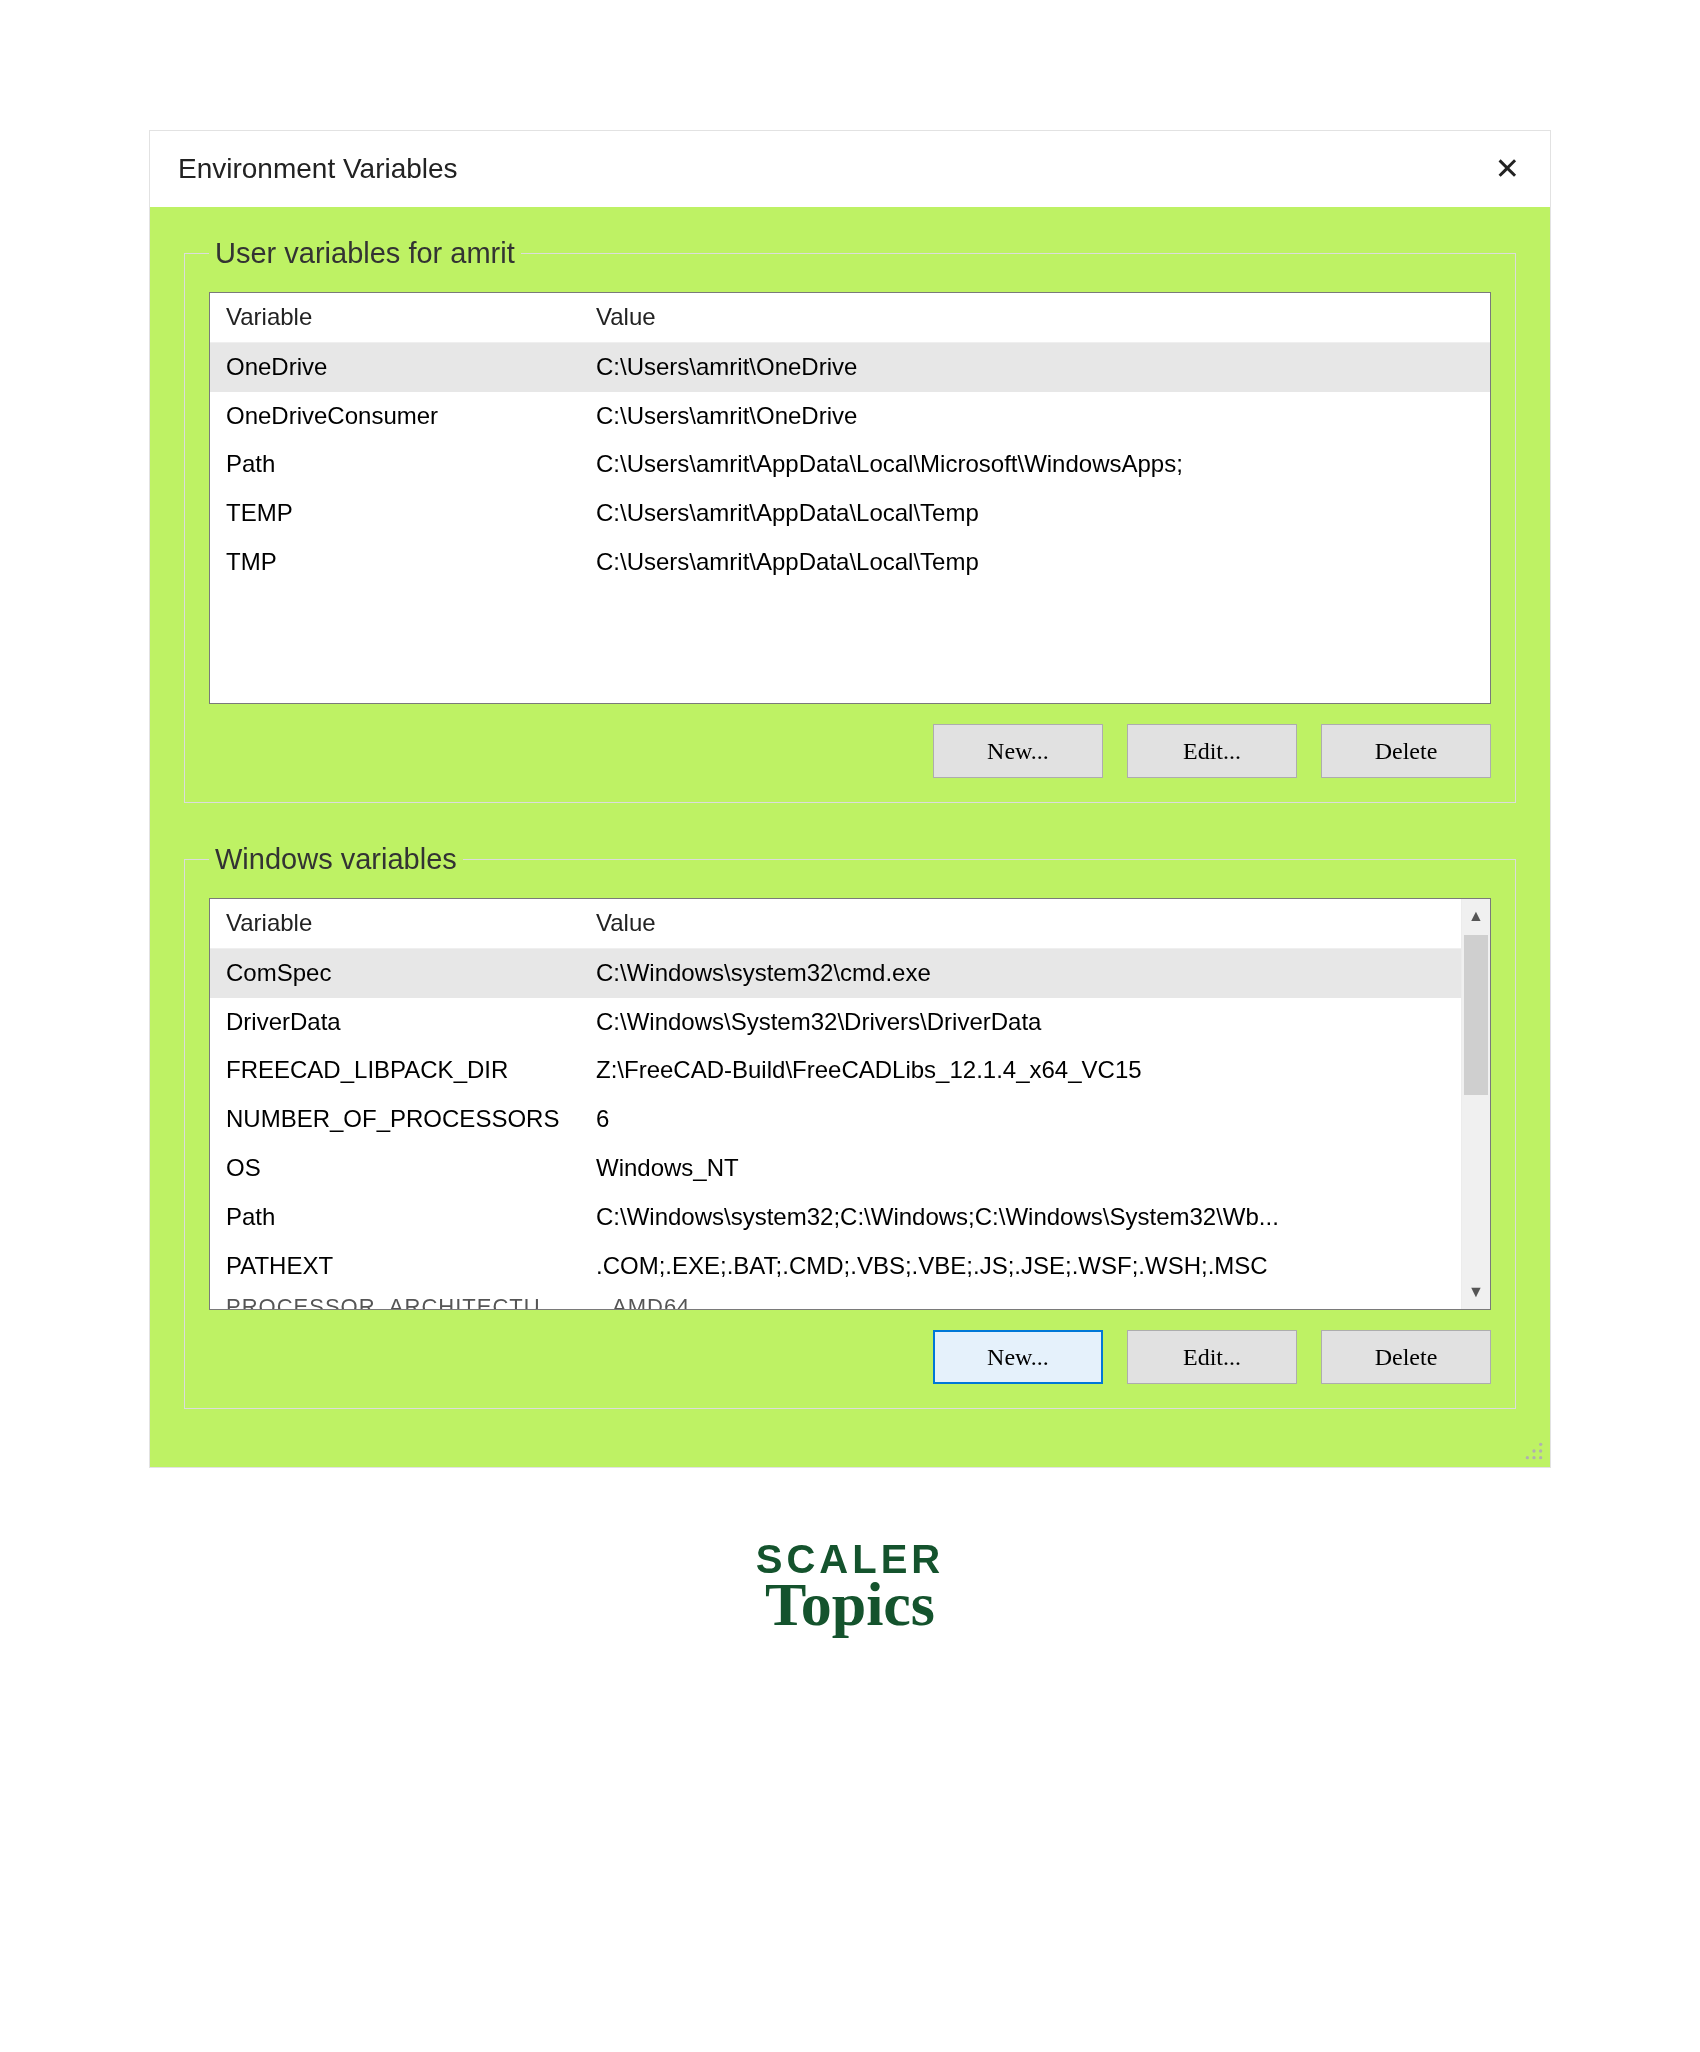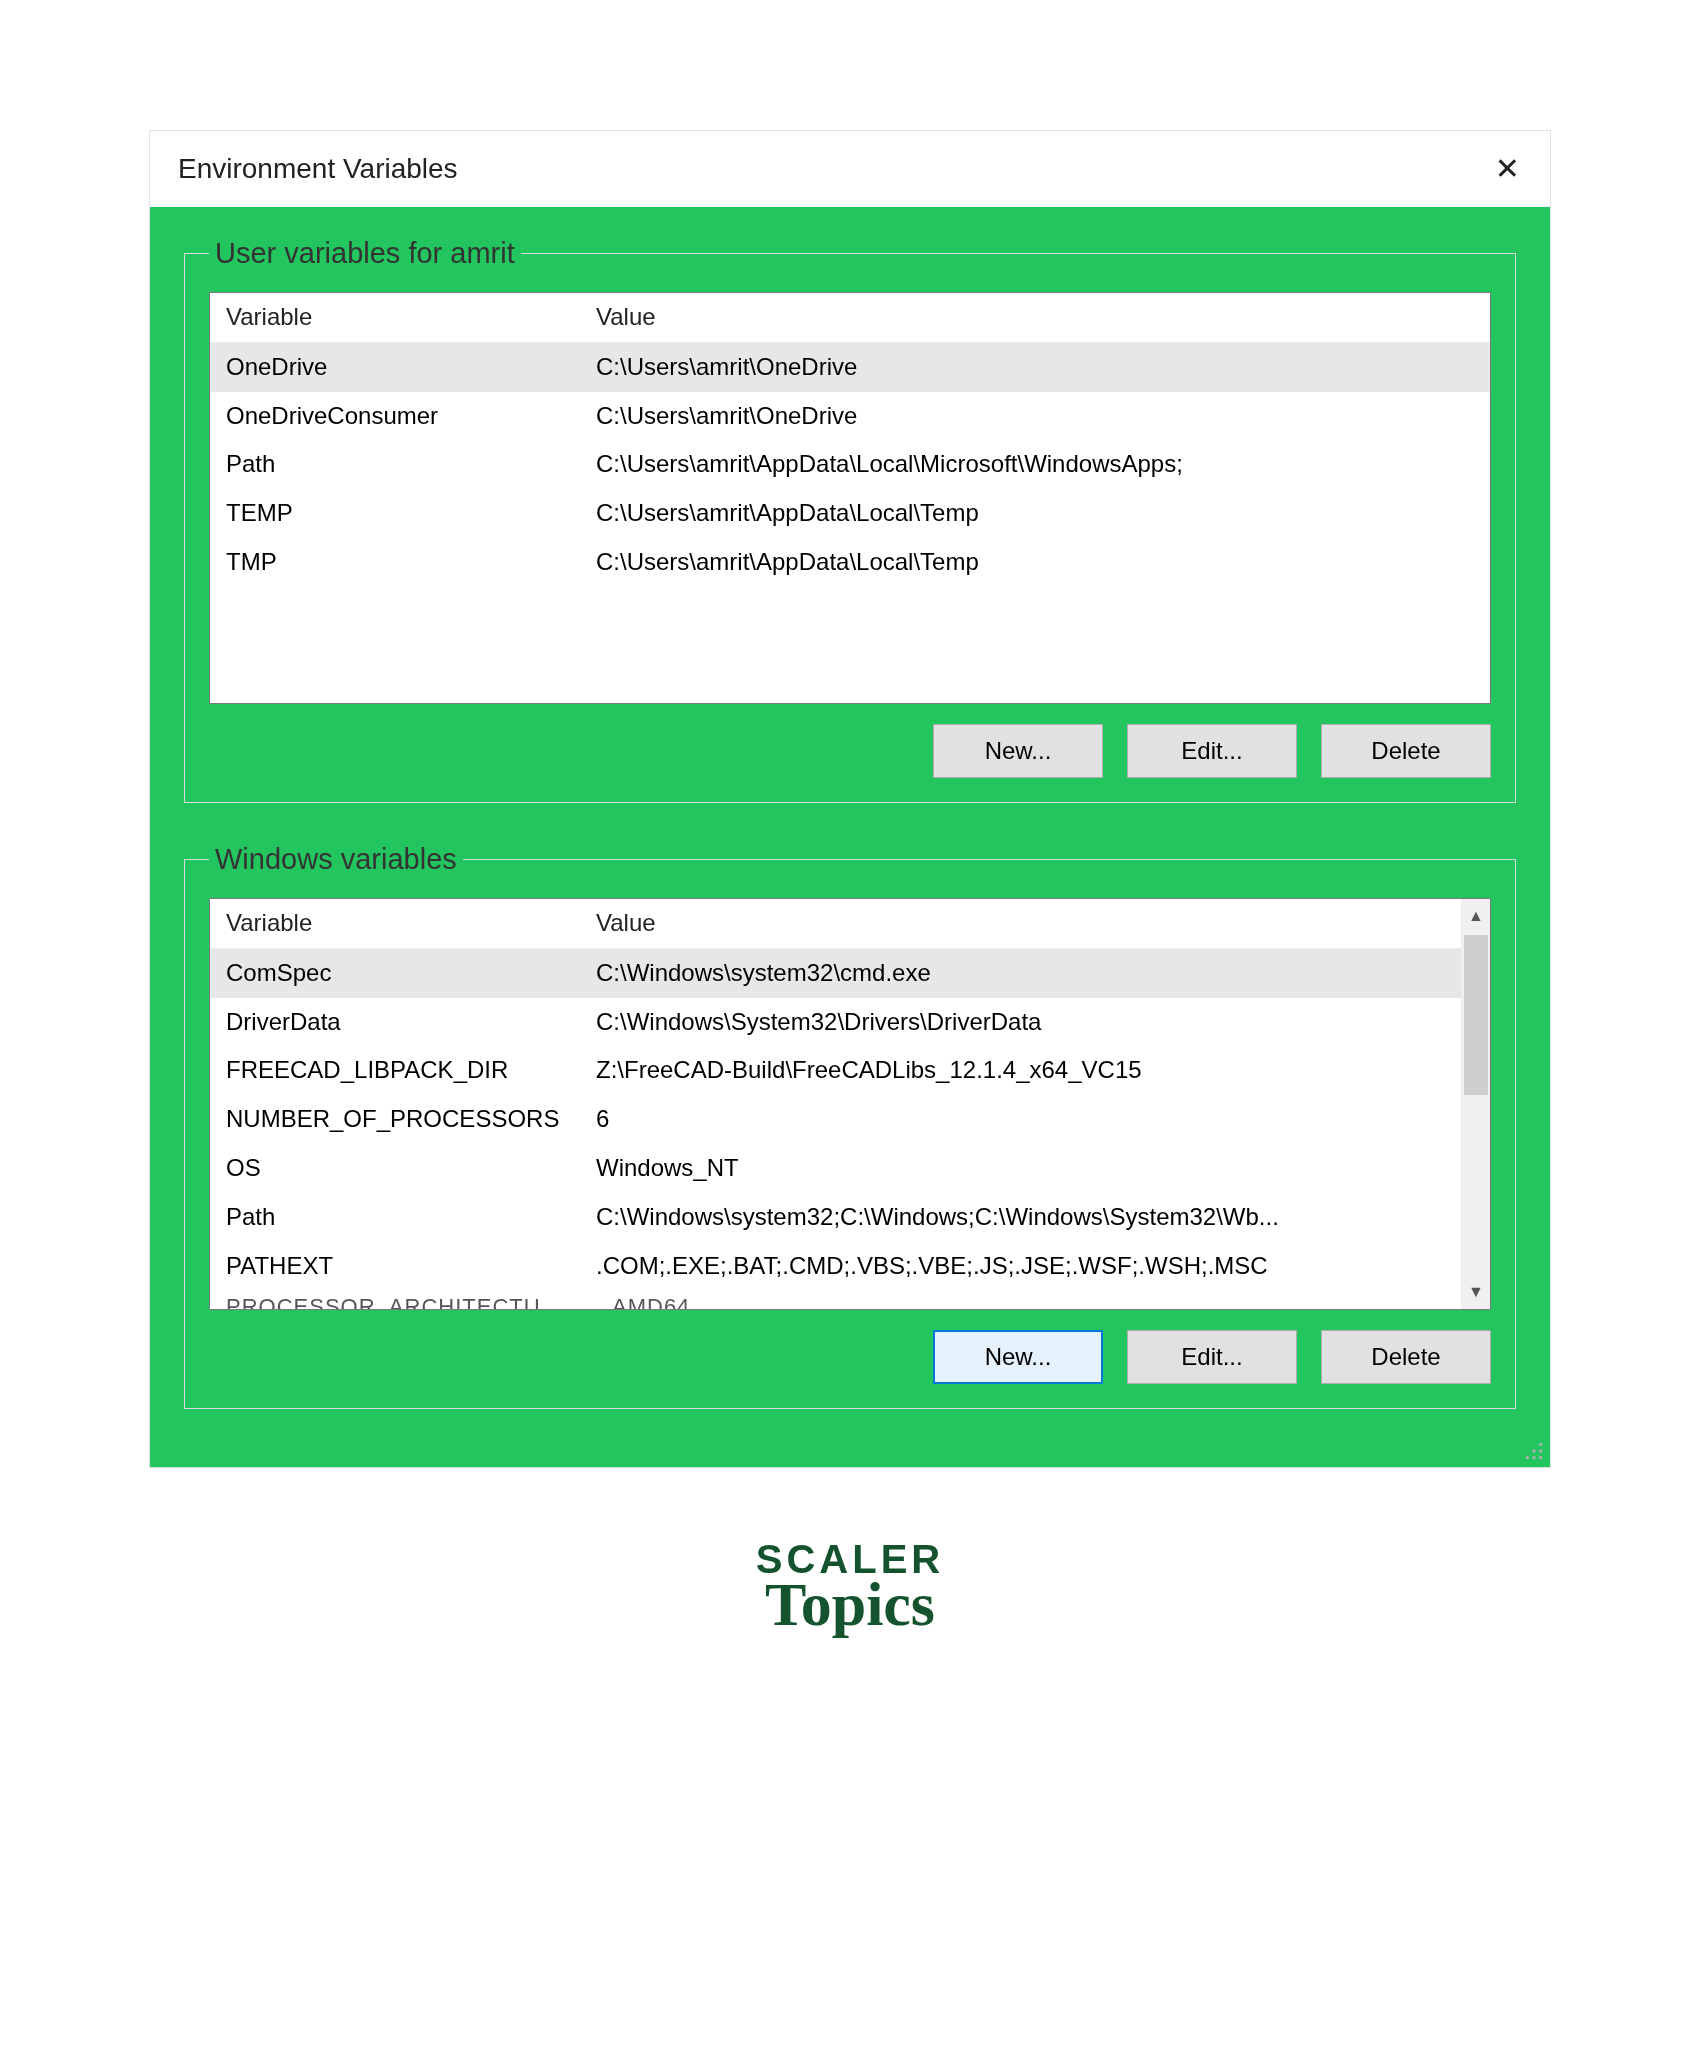--- a/index.html
+++ b/index.html
@@ -16,21 +16,21 @@
     width: 1700px;
     height: 2052px;
     position: relative;
     display: flex;
     flex-direction: column;
     align-items: center;
   }
   .window {
     margin-top: 130px;
     width: 1400px;
-    background: #22c55e;
+    background: #bef264;
     border: 1px solid #e2e2e2;
     position: relative;
   }
   .titlebar {
     background: #ffffff;
     height: 76px;
     display: flex;
     align-items: center;
     justify-content: space-between;
     padding: 0 20px 0 28px;
@@ -125,21 +125,21 @@
     display: flex;
     justify-content: flex-end;
     gap: 24px;
     margin-top: 20px;
   }
   button.win-btn {
     min-width: 170px;
     height: 54px;
     background: #e1e1e1;
     border: 1px solid #adadad;
-    font-family: Liberation Sans, sans-serif;
+    font-family: Liberation Serif, serif;
     font-size: 24px;
     color: #000;
     padding: 0 14px;
     cursor: default;
   }
   button.win-btn.default {
     border: 2px solid #0078d7;
     background: #e5f1fb;
   }
 

